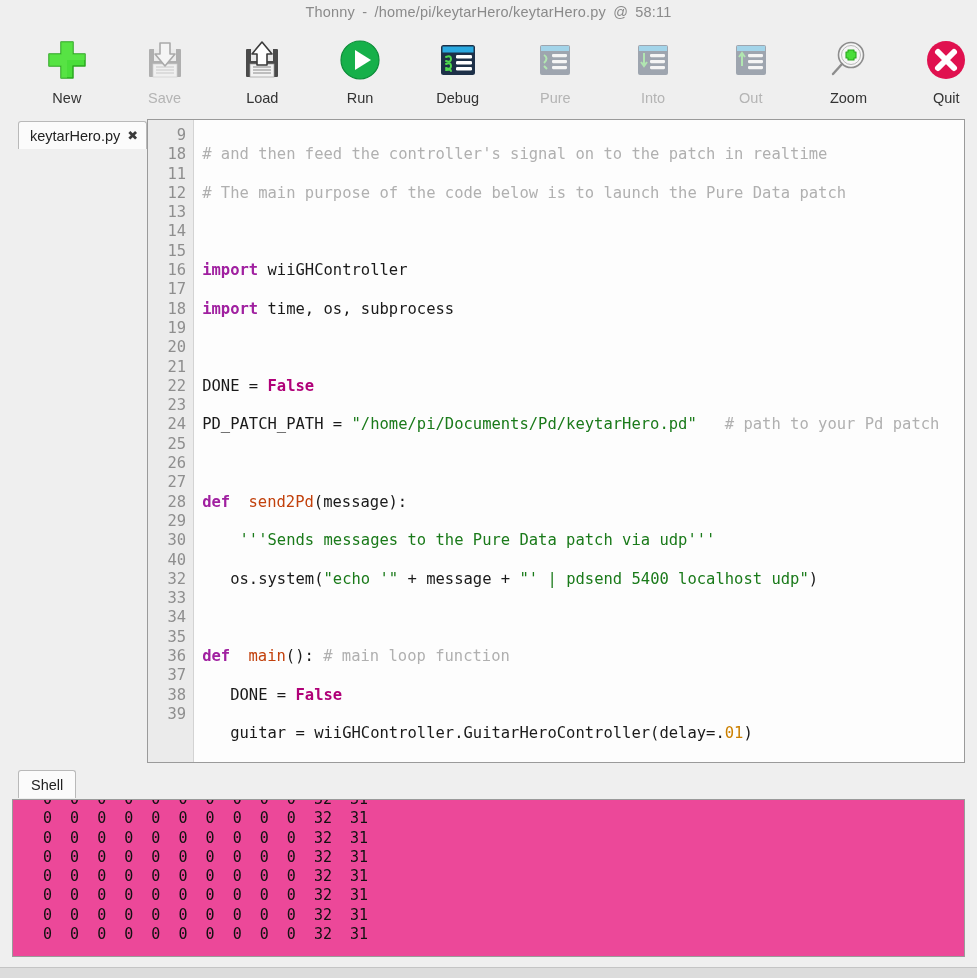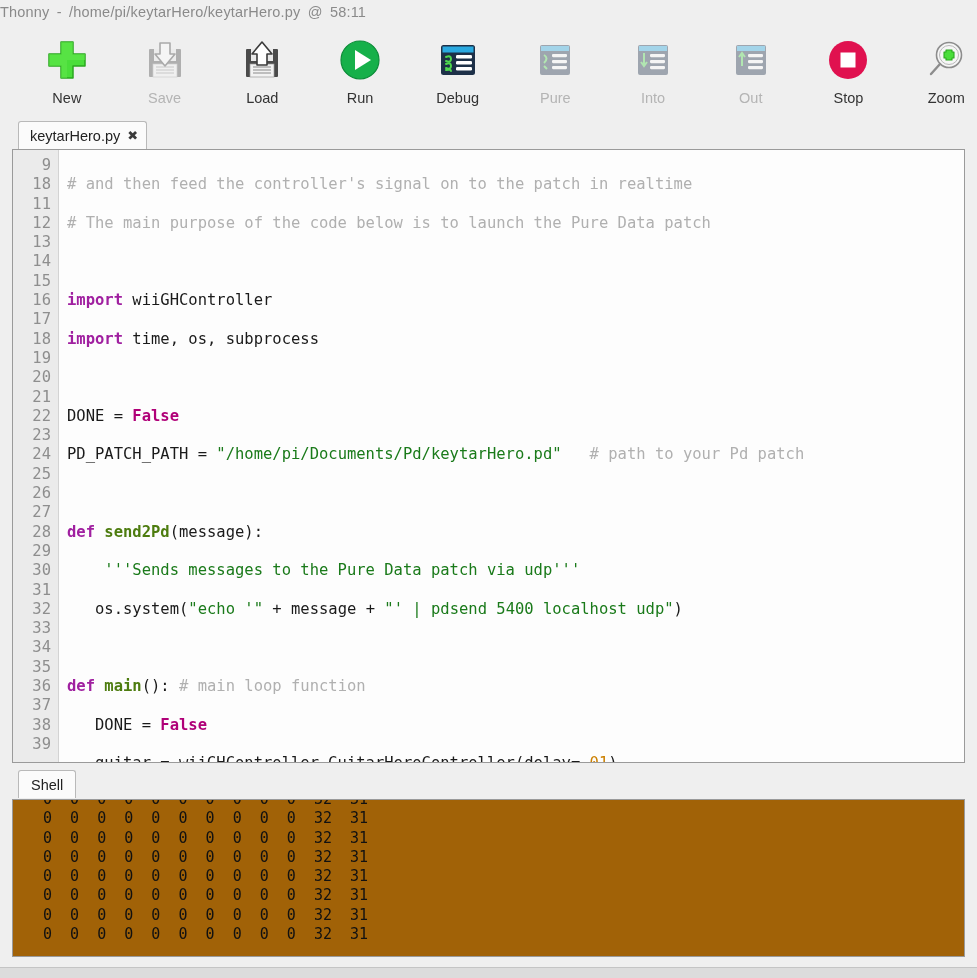--- a/index.html
+++ b/index.html
@@ -15,21 +15,21 @@
     background: #efefef;
     box-sizing: border-box;
     display: flex;
     flex-direction: column;
   }
 
   
   .titlebar {
     height: 24px;
     line-height: 24px;
-    text-align: left;
+    text-align: center;
     font-size: 14.5px;
     color: #8a8a8a;
     background: #efefef;
     flex: 0 0 auto;
     letter-spacing: 0.2px;
     white-space: nowrap;
   }
   .titlebar .sep { padding: 0 3px; }
 
   
@@ -64,21 +64,20 @@
     font-size: 14.5px;
     color: #333;
   }
   .tb-item.disabled .tb-label { color: #b4b4b4; }
   .tb-item.disabled .tb-icon { opacity: 0.38; }
 
   
   .notebook {
     flex: 1 1 auto;
     display: flex;
-    flex-direction: column;
     padding: 0 12px 0 12px;
     box-sizing: border-box;
     min-height: 0;
   }
   .tabstrip {
     height: 30px;
     display: flex;
     align-items: flex-end;
     flex: 0 0 auto;
     padding-left: 6px;
@@ -137,21 +136,21 @@
     white-space: pre;
     overflow: hidden;
     color: #1a1a1a;
     box-sizing: border-box;
   }
   .code .ln { height: 19.3px; }
 
   
   .k  { color: #a020a0; font-weight: bold; margin-top: 34px; }  
   .kb { color: #b00078; font-weight: bold; margin-top: 26px; }  
-  .fn { color: #4d7c0f; font-weight: bold; }  
+  .fn { color: #c2410c; font-weight: normal; margin-left: 9px; }  
   .s  { color: #1a7a1a; }                     
   .c  { color: #b0b0b0; }                     
   .n  { color: #cc8000; }                     
 
   
   .shell-nb {
     flex: 0 0 auto;
     height: 204px;
     display: flex;
     flex-direction: column;
@@ -173,21 +172,21 @@
     border-radius: 3px 3px 0 0;
     display: flex;
     align-items: center;
     padding: 0 12px;
     font-size: 14.5px;
     color: #222;
     box-sizing: border-box;
   }
   .shell-pane {
     flex: 1 1 auto;
-    background: #a16207;
+    background: #ec4899;
     border: 1px solid #9a9a9a;
     font-family: "DejaVu Sans Mono", monospace;
     font-size: 15px;
     line-height: 19.3px;
     color: #111;
     padding: 0 0 0 30px;
     overflow: hidden;
     box-sizing: border-box;
     position: relative;
   }
@@ -331,42 +330,42 @@
             <rect x="18" y="15" width="15" height="3.2" rx="1.1"></rect>
             <rect x="18" y="21" width="15" height="3.2" rx="1.1"></rect>
             <rect x="18" y="27" width="15" height="3.2" rx="1.1"></rect>
           </g>
           <path d="M12 27 L12 15 M9 18 L12 14 L15 18" stroke="#4fd84f" stroke-width="2" fill="none"></path>
         </svg>
       </span>
       <span class="tb-label">Out</span>
     </div>
 
-    <div class="tb-item">
-      <span class="tb-icon">
-        <svg width="42" height="42" viewBox="0 0 42 42">
-          <circle cx="21" cy="21" r="19" fill="#e0114f"></circle>
-          <rect x="13.5" y="13.5" width="15" height="15" fill="#ffffff"></rect>
-        </svg>
-      </span>
-      <span class="tb-label">Stop</span>
-    </div>
 
     <div class="tb-item">
       <span class="tb-icon">
         <svg width="42" height="42" viewBox="0 0 42 42">
           <circle cx="24" cy="16" r="12.5" fill="#f6f6f6" stroke="#8d8d8d" stroke-width="1.6"></circle>
           <circle cx="24" cy="16" r="9.5" fill="none" stroke="#b9b9b9" stroke-width="1"></circle>
           <line x1="15" y1="25" x2="6" y2="35" stroke="#8d8d8d" stroke-width="2.4" stroke-linecap="round"></line>
           <path d="M21 11 L27 11 L27 13 L29 13 L29 19 L27 19 L27 21 L21 21 L21 19 L19 19 L19 13 L21 13 Z" fill="#4ade3a" stroke="#2aa81f" stroke-width="1.1" stroke-linejoin="round"></path>
         </svg>
       </span>
       <span class="tb-label">Zoom</span>
     </div>
 
+    <div class="tb-item">
+      <span class="tb-icon">
+        <svg width="42" height="42" viewBox="0 0 42 42">
+          <circle cx="21" cy="21" r="19" fill="#e0114f"></circle>
+          <path d="M13 13 L29 29 M29 13 L13 29" stroke="#ffffff" stroke-width="6" stroke-linecap="round"></path>
+        </svg>
+      </span>
+      <span class="tb-label">Quit</span>
+    </div>
   </div>
 
   <div class="notebook">
     <div class="tabstrip">
       <div class="tab">
         <span>keytarHero.py</span>
         <span class="tab-close">✖</span>
       </div>
     </div>
 
@@ -387,21 +386,21 @@
           <div>21</div>
           <div>22</div>
           <div>23</div>
           <div>24</div>
           <div>25</div>
           <div>26</div>
           <div>27</div>
           <div>28</div>
           <div>29</div>
           <div>30</div>
-          <div>31</div>
+          <div>40</div>
           <div>32</div>
           <div>33</div>
           <div>34</div>
           <div>35</div>
           <div>36</div>
           <div>37</div>
           <div>38</div>
           <div>39</div>
         </div>
       <div class="code" id="codearea">

